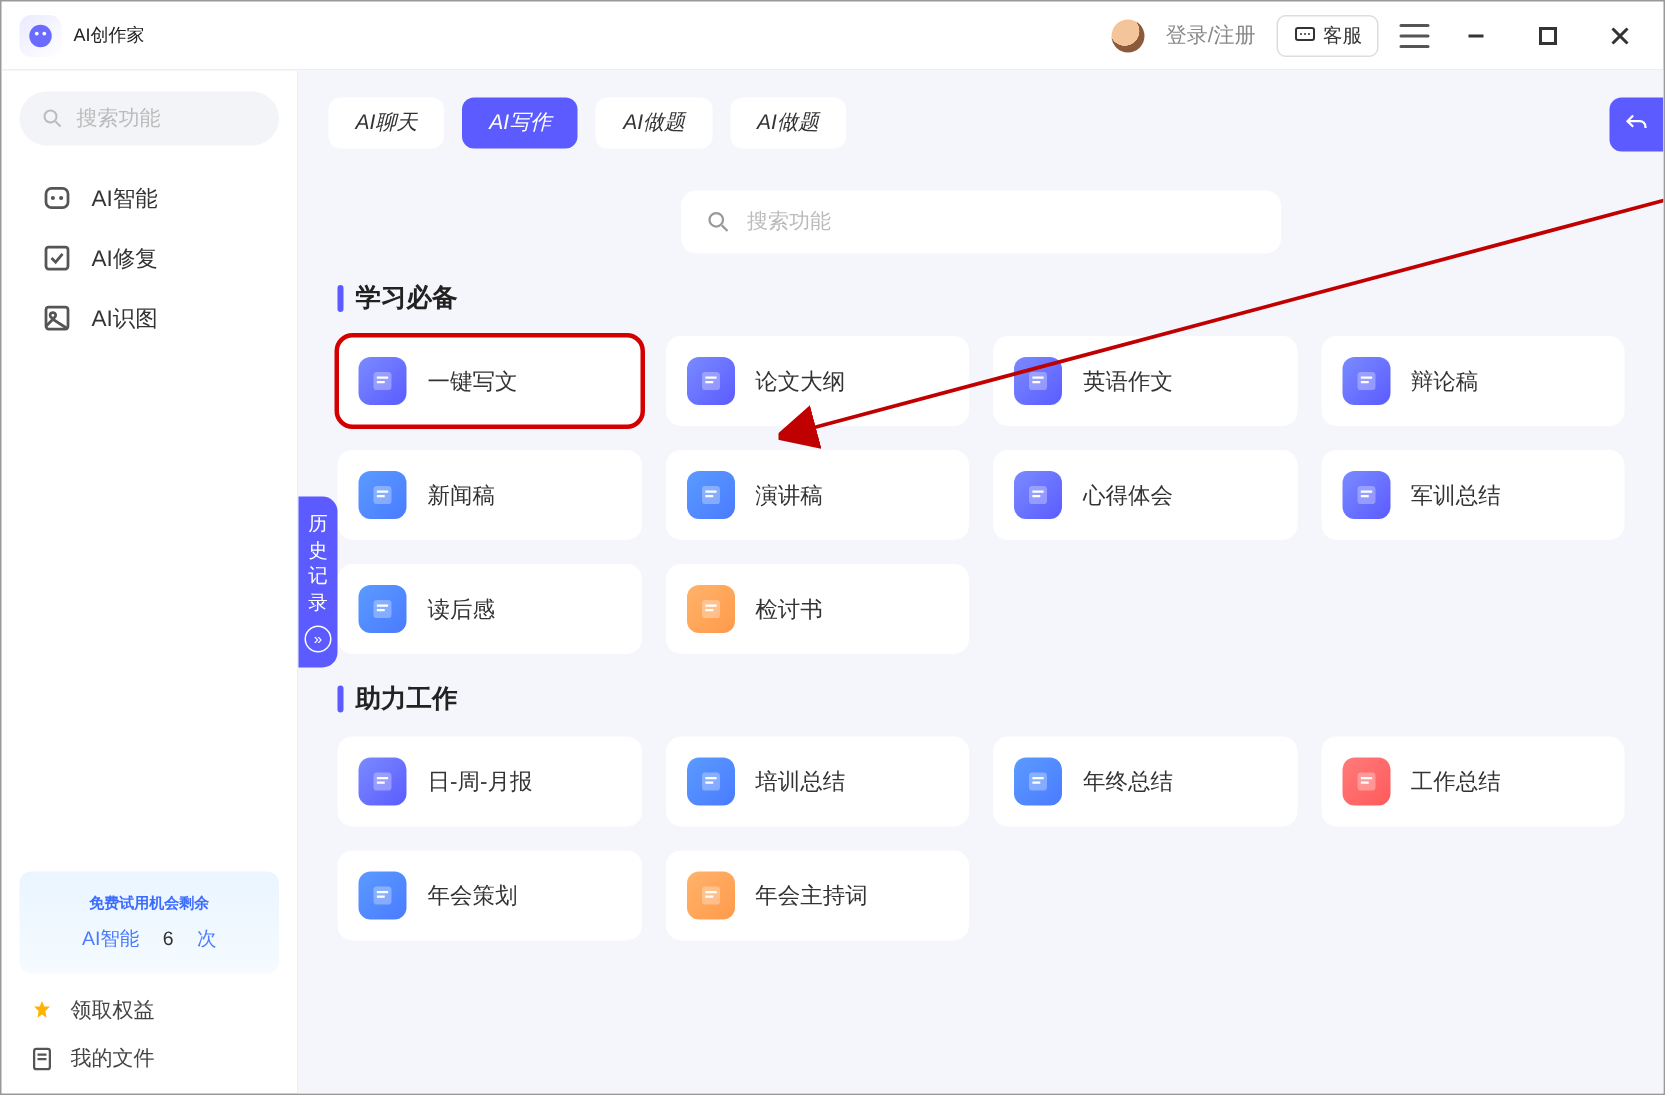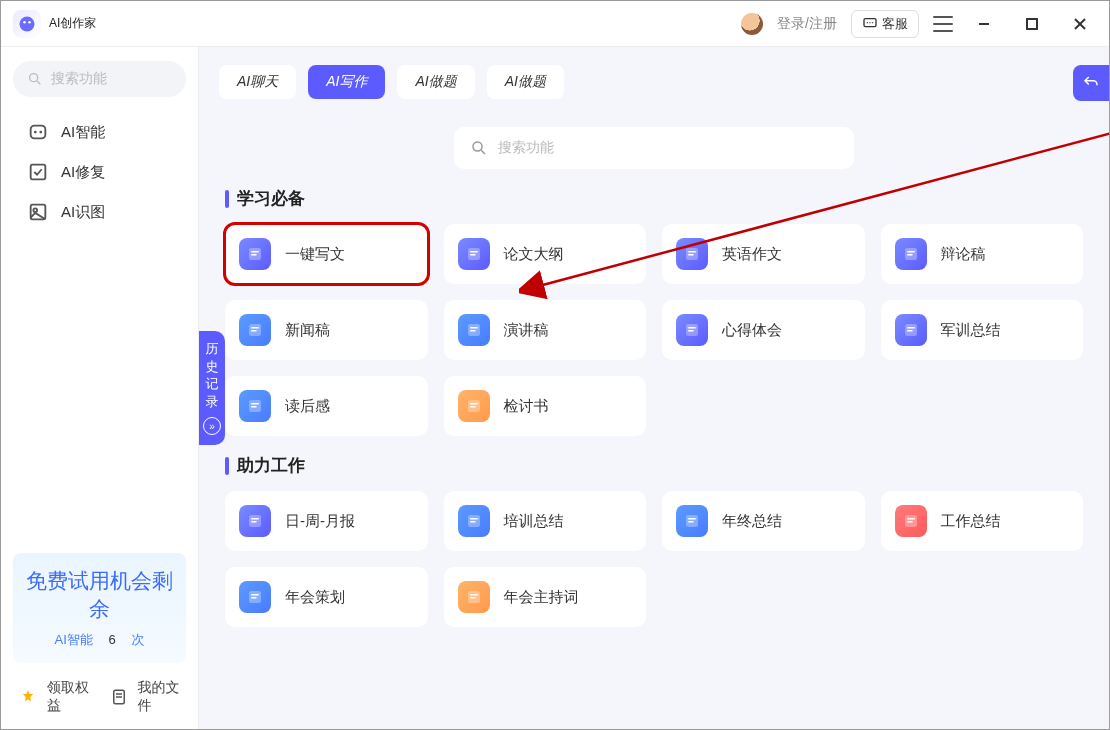--- a/index.html
+++ b/index.html
@@ -18,24 +18,24 @@
 .win-ctl svg{width:14px;height:14px;}
 
 .body-row{display:flex;height:calc(100% - 46px);}
 
 .sidebar{width:198px;border-right:1px solid #eee;padding:14px 12px;display:flex;flex-direction:column;position:relative;}
 .search-side{background:#f3f4f8;border-radius:20px;height:36px;display:flex;align-items:center;padding:0 14px;color:#bbb;gap:8px;font-size:14px;}
 .nav-items{margin-top:24px;display:flex;flex-direction:column;gap:18px;padding-left:14px;}
 .nav-item{display:flex;align-items:center;gap:12px;color:#333;font-size:15px;cursor:pointer;}
 .nav-item .icon{width:22px;height:22px;display:flex;align-items:center;justify-content:center;color:#555;}
 .trial-card{margin-top:auto;background:linear-gradient(180deg,#eaf5ff,#f5fbff);border-radius:8px;padding:14px 10px;text-align:center;}
-.trial-title{color:#3b6bff;font-size:21px;font-weight:400;}
+.trial-title{color:#3b6bff;font-size:10px;font-weight:700;}
 .trial-sub{margin-top:8px;font-size:13px;color:#4a7bff;}
 .trial-sub span{margin:0 6px;color:#333;}
-.bottom-links{margin-top:16px;display:flex;flex-direction:row;gap:14px;padding-left:6px;}
+.bottom-links{margin-top:16px;display:flex;flex-direction:column;gap:14px;padding-left:6px;}
 .bottom-link{display:flex;align-items:center;gap:10px;font-size:14px;color:#444;}
 .bottom-link .icon{width:18px;height:18px;display:flex;align-items:center;justify-content:center;}
 
 .main{flex:1;background:#f5f6fb;position:relative;overflow:hidden;}
 .tabs{display:flex;gap:12px;padding:18px 20px 10px;position:relative;}
 .tab{background:#fff;border-radius:8px;padding:8px 18px;font-size:14px;color:#333;cursor:pointer;font-style:italic;}
 .tab.active{background:#5b5bff;color:#fff;}
 .undo-btn{position:absolute;right:0;top:18px;width:36px;height:36px;background:#5b5bff;border-radius:8px 0 0 8px;display:flex;align-items:center;justify-content:center;color:#fff;}
 
 .center-search{margin:18px auto 0;width:400px;height:42px;background:#fff;border-radius:10px;display:flex;align-items:center;padding:0 16px;color:#bbb;font-size:14px;gap:10px;}

